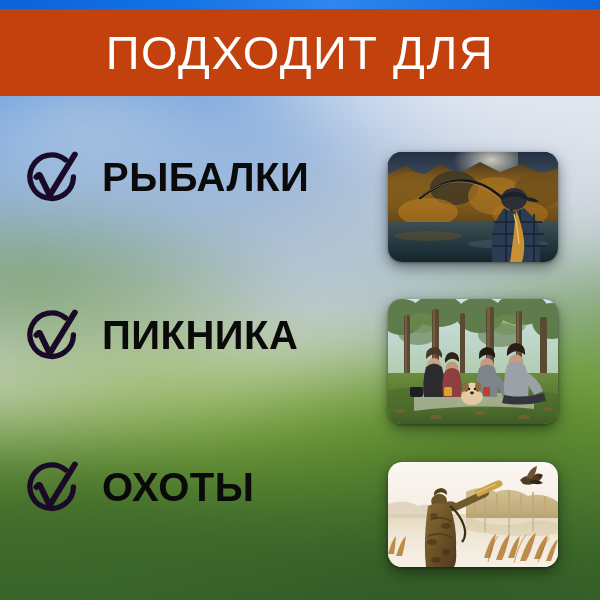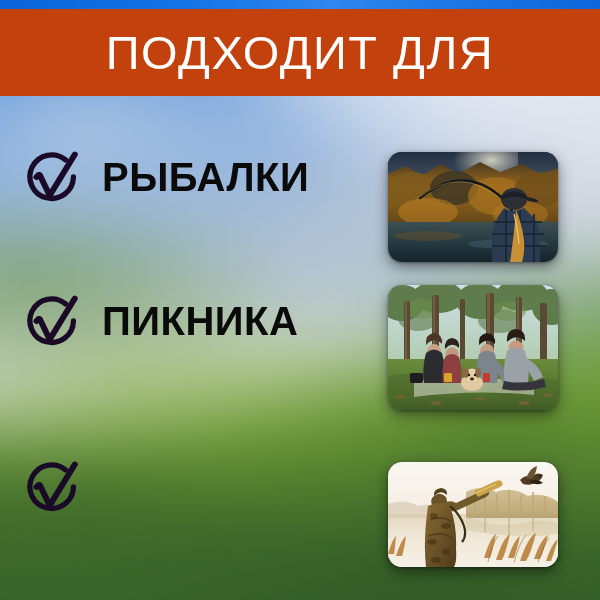--- a/index.html
+++ b/index.html
@@ -104,21 +104,21 @@
     height: 504px;
     z-index: 2;
   }
   .row {
     position: absolute;
     left: 0;
     width: 541px;
     height: 168px;
   }
   .row-0 { top: 0; }
-  .row-1 { top: 144px; padding-left: 24px; }
+  .row-1 { top: 158px; padding-left: 24px; }
   .row-2 { top: 310px; }
 
   .row-left {
     position: absolute;
     left: 18px;
     top: 48px;
     display: flex;
     align-items: center;
     gap: 18px;
   }
@@ -336,20 +336,21 @@
         </svg>
       </div>
     </div>
 
     <div class="row row-2">
       <div class="row-left">
         <svg class="check-icon" viewBox="0 0 100 100" aria-hidden="true">
           <path d="M72 24 A33 33 0 1 0 84 50" fill="none" stroke="#1a0a28" stroke-width="8" stroke-linecap="round"></path>
           <path d="M28 50 L31 47 L33 47 L48 78 L86 16" fill="none" stroke="#1a0a28" stroke-width="9" stroke-linecap="round" stroke-linejoin="round"></path>
         </svg>
+        <div class="row-label">ОХОТЫ</div>
       </div>
 
       <div class="photo-card card-2">
         <svg class="photo-svg" viewBox="0 0 170 105" preserveAspectRatio="none" aria-hidden="true">
           <defs>
             <linearGradient id="huntSky" x1="0" y1="0" x2="0" y2="1">
               <stop offset="0%" stop-color="#fbf7f2"></stop>
               <stop offset="55%" stop-color="#f3ece1"></stop>
               <stop offset="100%" stop-color="#e7dcc6"></stop>
             </linearGradient>

